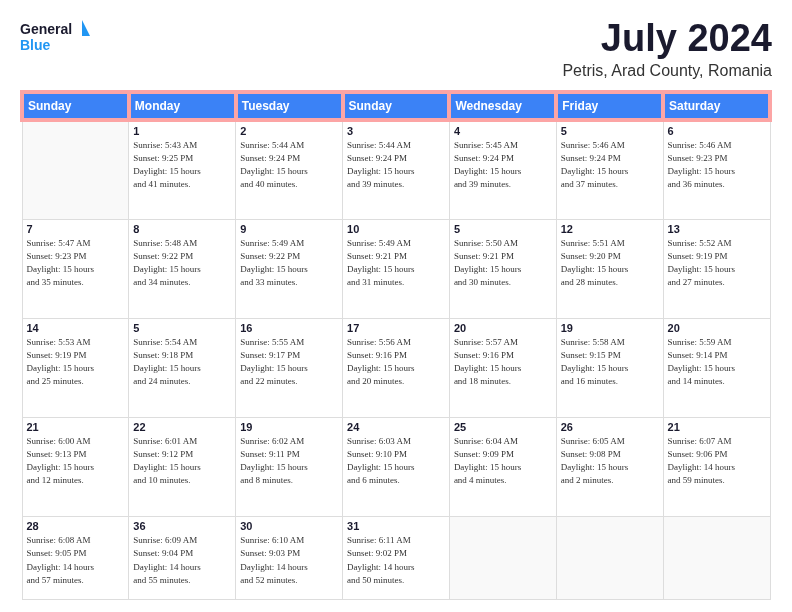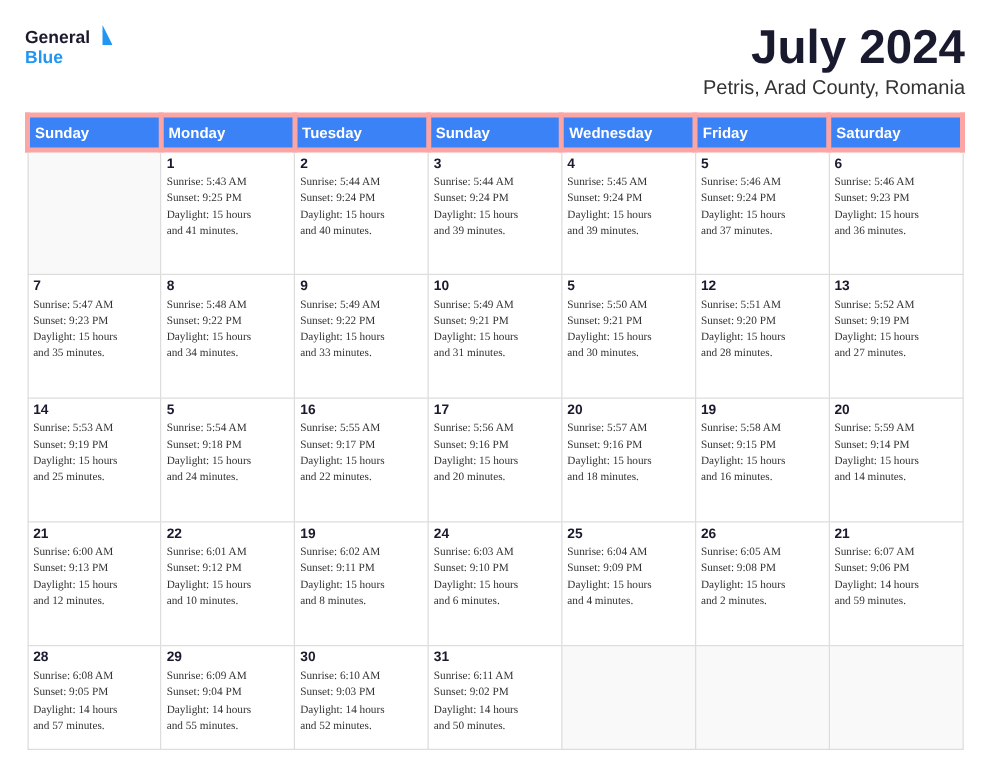--- a/index.html
+++ b/index.html
@@ -235,21 +235,21 @@
             <span class="day-number">21</span>
             <div class="day-info">Sunrise: 6:07 AM<br>Sunset: 9:06 PM<br>Daylight: 14 hours<br>and 59 minutes.</div>
           </td>
         </tr>
         <tr>
           <td>
             <span class="day-number">28</span>
             <div class="day-info">Sunrise: 6:08 AM<br>Sunset: 9:05 PM<br>Daylight: 14 hours<br>and 57 minutes.</div>
           </td>
           <td>
-            <span class="day-number">29</span>
+            <span class="day-number">36</span>
             <div class="day-info">Sunrise: 6:09 AM<br>Sunset: 9:04 PM<br>Daylight: 14 hours<br>and 55 minutes.</div>
           </td>
           <td>
             <span class="day-number">30</span>
             <div class="day-info">Sunrise: 6:10 AM<br>Sunset: 9:03 PM<br>Daylight: 14 hours<br>and 52 minutes.</div>
           </td>
           <td>
             <span class="day-number">31</span>
             <div class="day-info">Sunrise: 6:11 AM<br>Sunset: 9:02 PM<br>Daylight: 14 hours<br>and 50 minutes.</div>
           </td>

